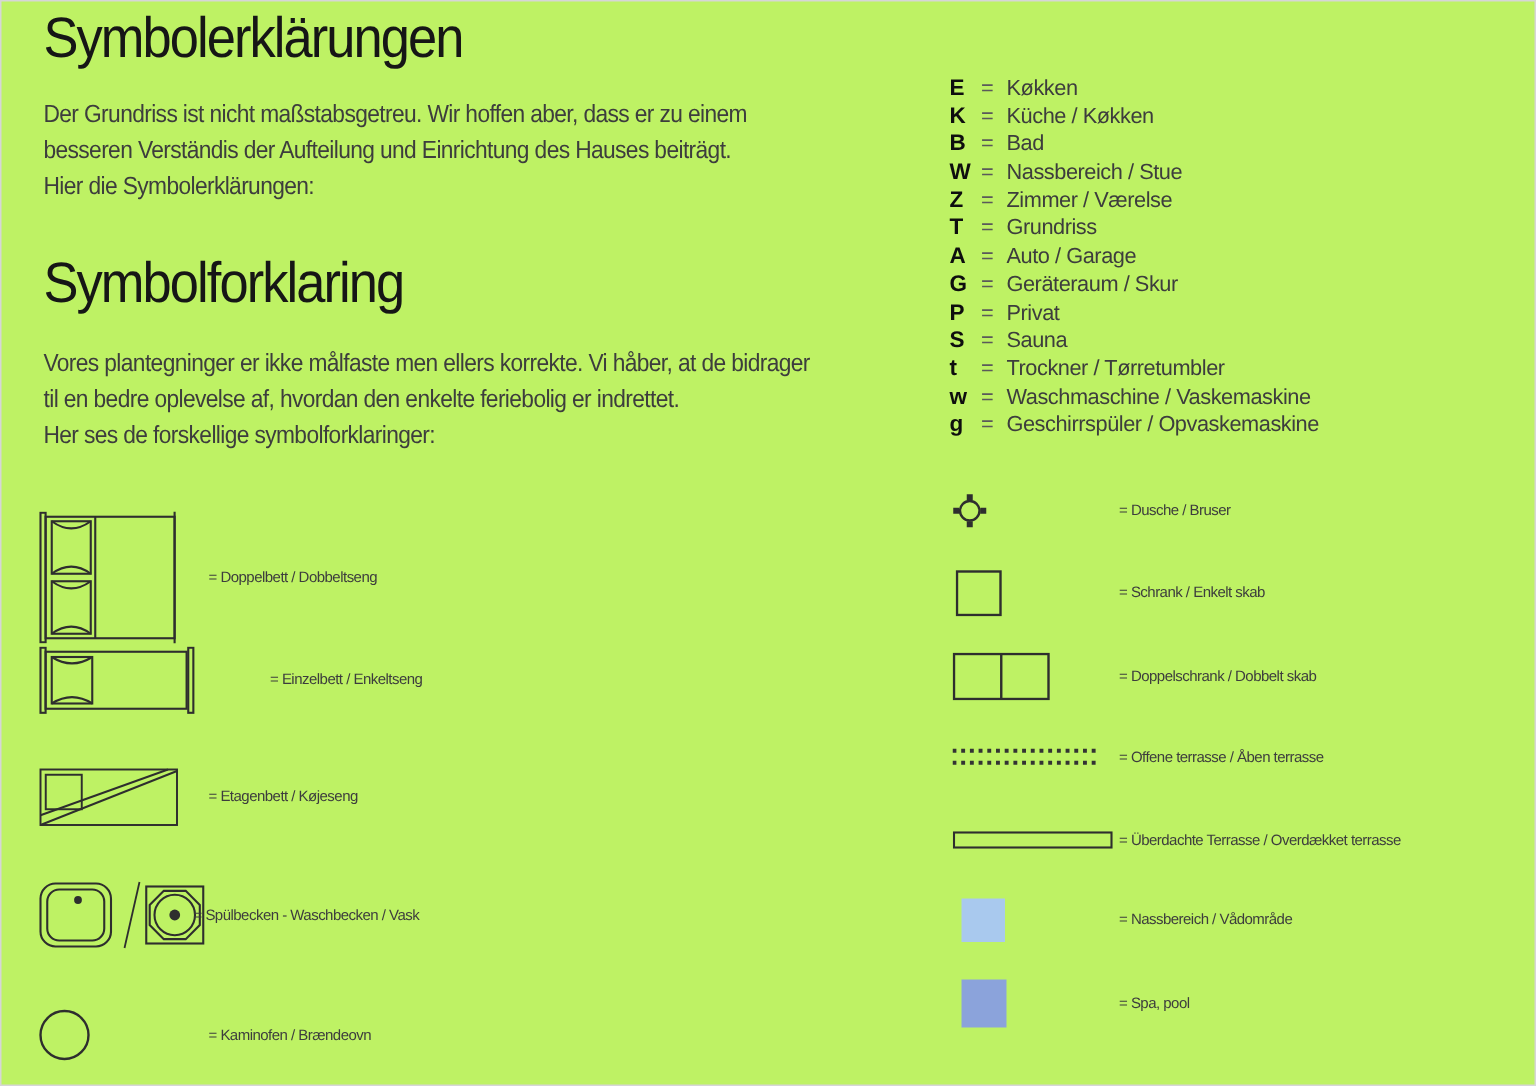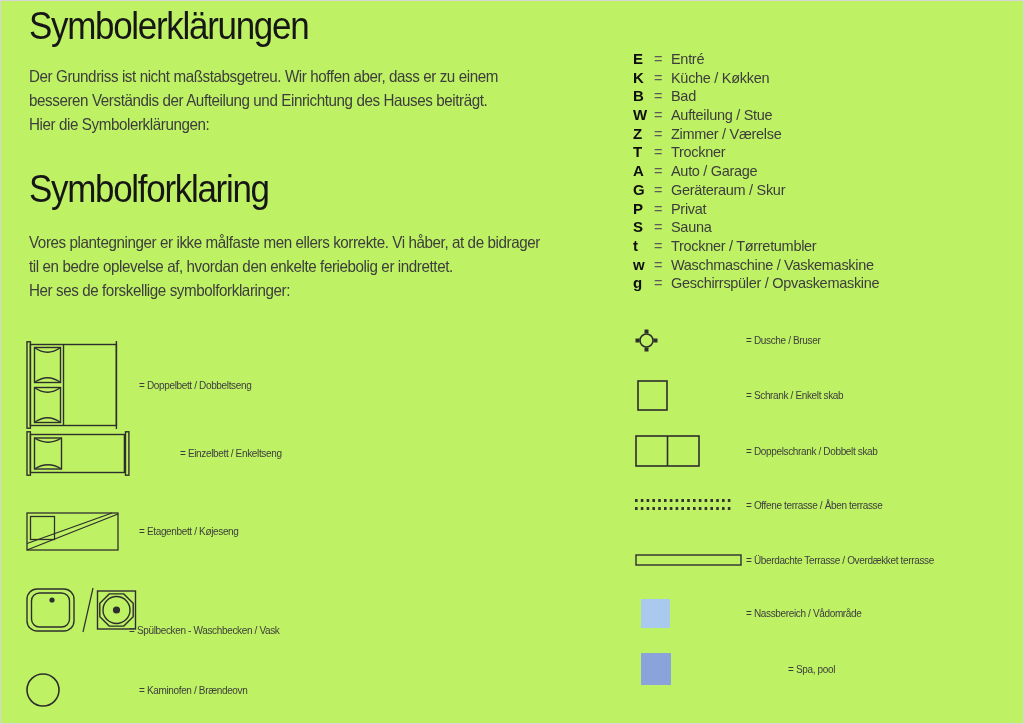--- a/index.html
+++ b/index.html
@@ -84,46 +84,46 @@
 
   <h1 class="title abs" style="left:28px;top:167px;">Symbolforklaring</h1>
   <div class="intro abs" style="left:28px;top:229px;">Vores plantegninger er ikke målfaste men ellers korrekte. Vi håber, at de bidrager
 til en bedre oplevelse af, hvordan den enkelte feriebolig er indrettet.
 Her ses de forskellige symbolforklaringer:</div>
 
   <div class="abs letter-legend" id="letter-legend">
       <div class="letter-row">
         <span class="lt">E</span>
         <span class="eq">=</span>
-        <span class="lb">Entré</span>
+        <span class="lb">Køkken</span>
       </div>
       <div class="letter-row">
         <span class="lt">K</span>
         <span class="eq">=</span>
         <span class="lb">Küche / Køkken</span>
       </div>
       <div class="letter-row">
         <span class="lt">B</span>
         <span class="eq">=</span>
         <span class="lb">Bad</span>
       </div>
       <div class="letter-row">
         <span class="lt">W</span>
         <span class="eq">=</span>
-        <span class="lb">Aufteilung / Stue</span>
+        <span class="lb">Nassbereich / Stue</span>
       </div>
       <div class="letter-row">
         <span class="lt">Z</span>
         <span class="eq">=</span>
         <span class="lb">Zimmer / Værelse</span>
       </div>
       <div class="letter-row">
         <span class="lt">T</span>
         <span class="eq">=</span>
-        <span class="lb">Trockner</span>
+        <span class="lb">Grundriss</span>
       </div>
       <div class="letter-row">
         <span class="lt">A</span>
         <span class="eq">=</span>
         <span class="lb">Auto / Garage</span>
       </div>
       <div class="letter-row">
         <span class="lt">G</span>
         <span class="eq">=</span>
         <span class="lb">Geräteraum / Skur</span>
@@ -192,21 +192,21 @@
       <svg width="93" height="39" viewBox="0 0 93 39" stroke="#2e2e2e" fill="none" stroke-width="1.3">
         <rect x="1" y="1" width="91" height="37"></rect>
         <rect x="4.5" y="4.5" width="24" height="23"></rect>
         <line x1="1" y1="38" x2="92" y2="2"></line>
         <line x1="1" y1="31.5" x2="86" y2="1"></line>
       </svg>
     </span>
     <span class="sym-label">= Etagenbett / Køjeseng</span>
   </div>
 
-  <div class="sym-row left" style="left:25px;top:583px;height:52px;align-items:flex-end;">
+  <div class="sym-row left" style="left:25px;top:583px;height:52px;">
     <span class="iconbox">
       <svg width="112" height="52" viewBox="0 0 112 52" stroke="#2e2e2e" fill="none" stroke-width="1.4">
         <rect x="1" y="5" width="47" height="42" rx="10"></rect>
         <rect x="5.5" y="9" width="38" height="34" rx="8"></rect>
         <circle cx="26" cy="16" r="2.6" fill="#2e2e2e" stroke="none"></circle>
         <line x1="57" y1="48" x2="67" y2="4" stroke-width="1.2"></line>
         <rect x="71.5" y="7" width="38" height="38"></rect>
         <polygon points="107.2,19.3 97.8,9.9 83.2,9.9 73.8,19.3 73.8,32.7 83.2,42.1 97.8,42.1 107.2,32.7"></polygon>
         <circle cx="90.5" cy="26" r="13.5"></circle>
         <circle cx="90.5" cy="26" r="3.6" fill="#2e2e2e" stroke="none"></circle>
@@ -275,20 +275,20 @@
     <span class="sym-label">= Überdachte Terrasse / Overdækket terrasse</span>
   </div>
 
   <div class="sym-row right" style="left:640px;top:598px;height:29px;">
     <span class="iconbox" style="width:105px;">
       <span class="swatch" style="background: rgb(169, 201, 238);"></span>
     </span>
     <span class="sym-label">= Nassbereich / Vådområde</span>
   </div>
 
-  <div class="sym-row right" style="left:640px;top:652px;height:32px;gap:42px;">
+  <div class="sym-row right" style="left:640px;top:652px;height:32px;">
     <span class="iconbox" style="width:105px;">
       <span class="swatch spa" style="background: rgb(139, 163, 219);"></span>
     </span>
     <span class="sym-label">= Spa, pool</span>
   </div>
 
 </div>
 
 </body></html>

